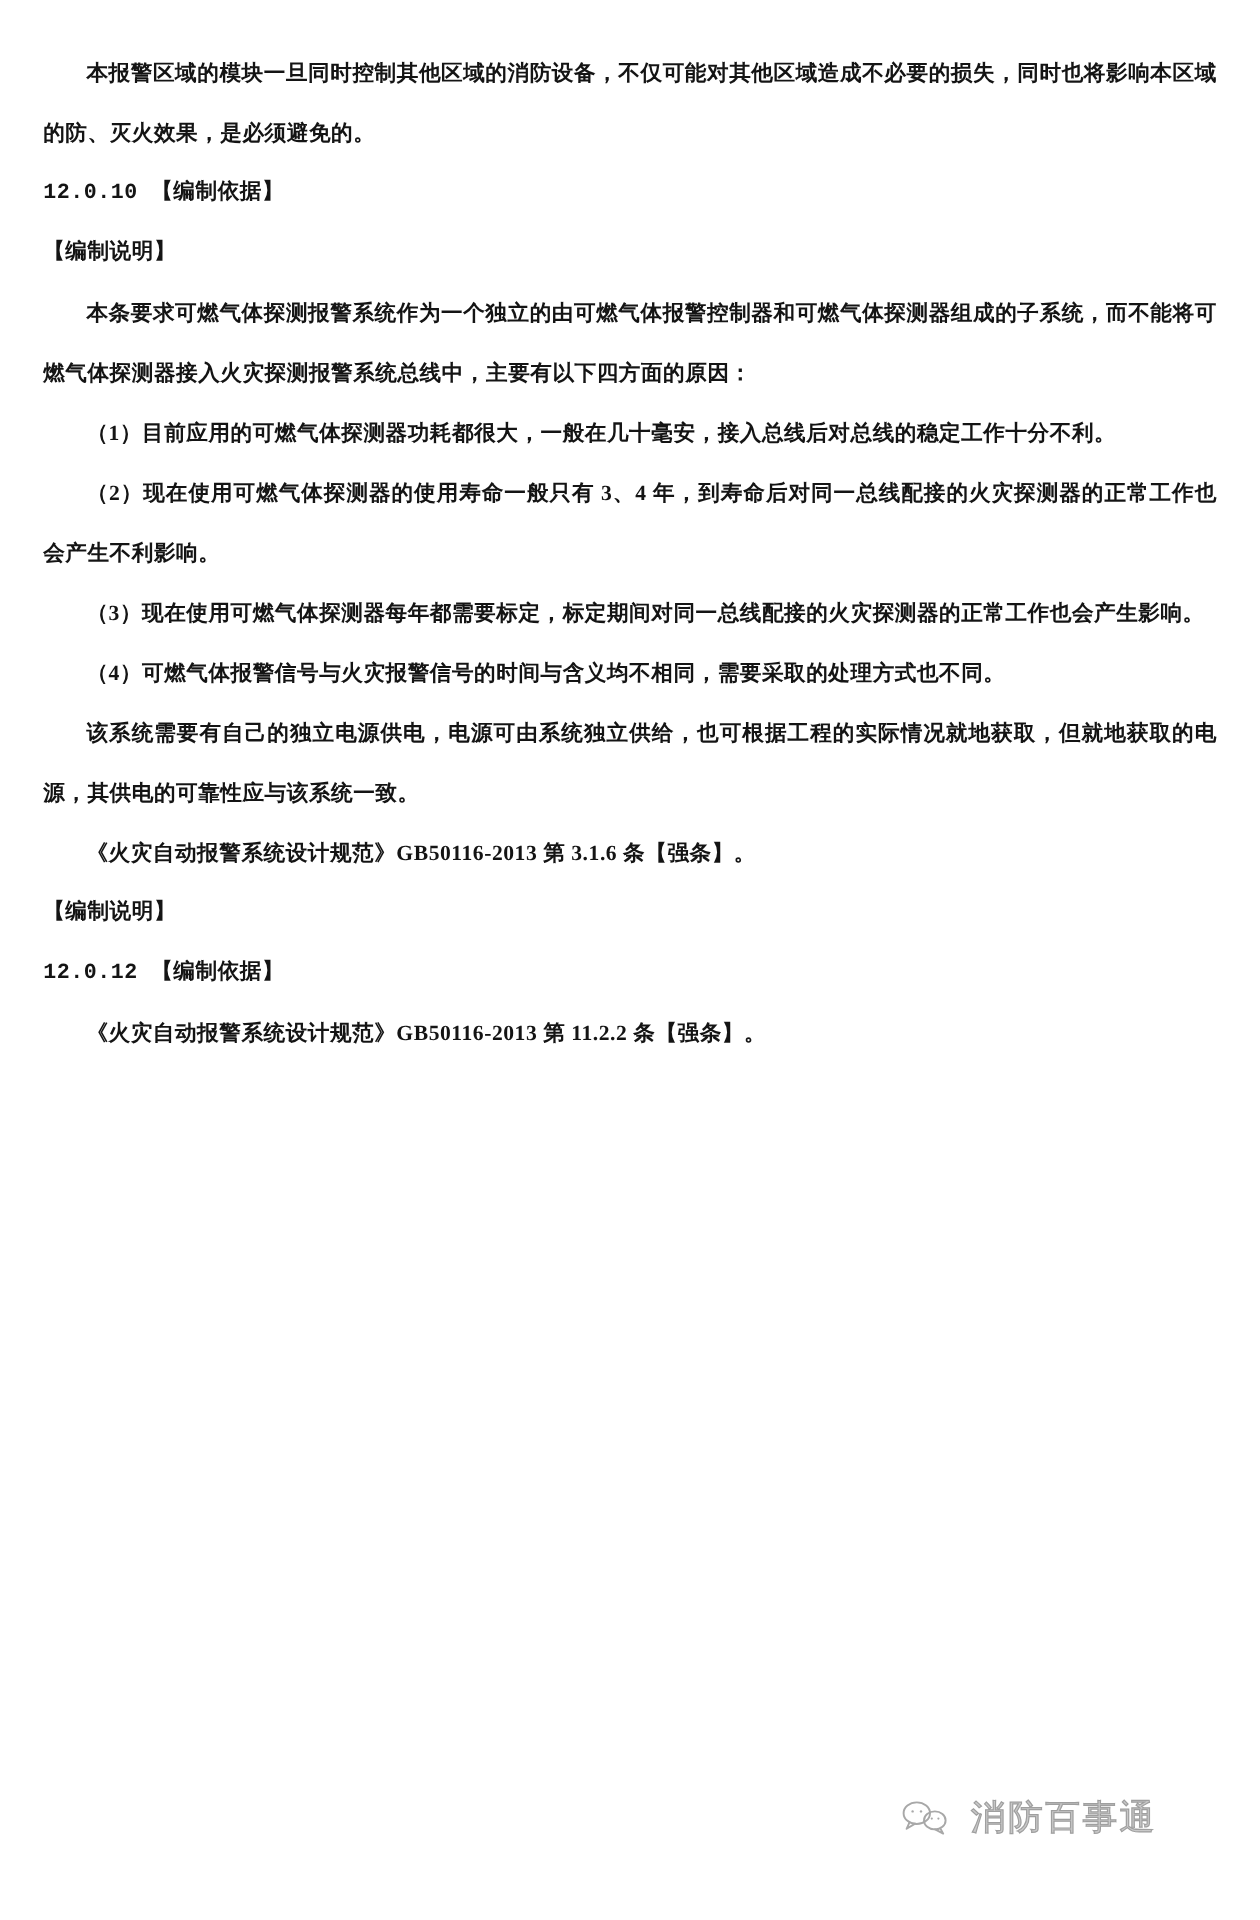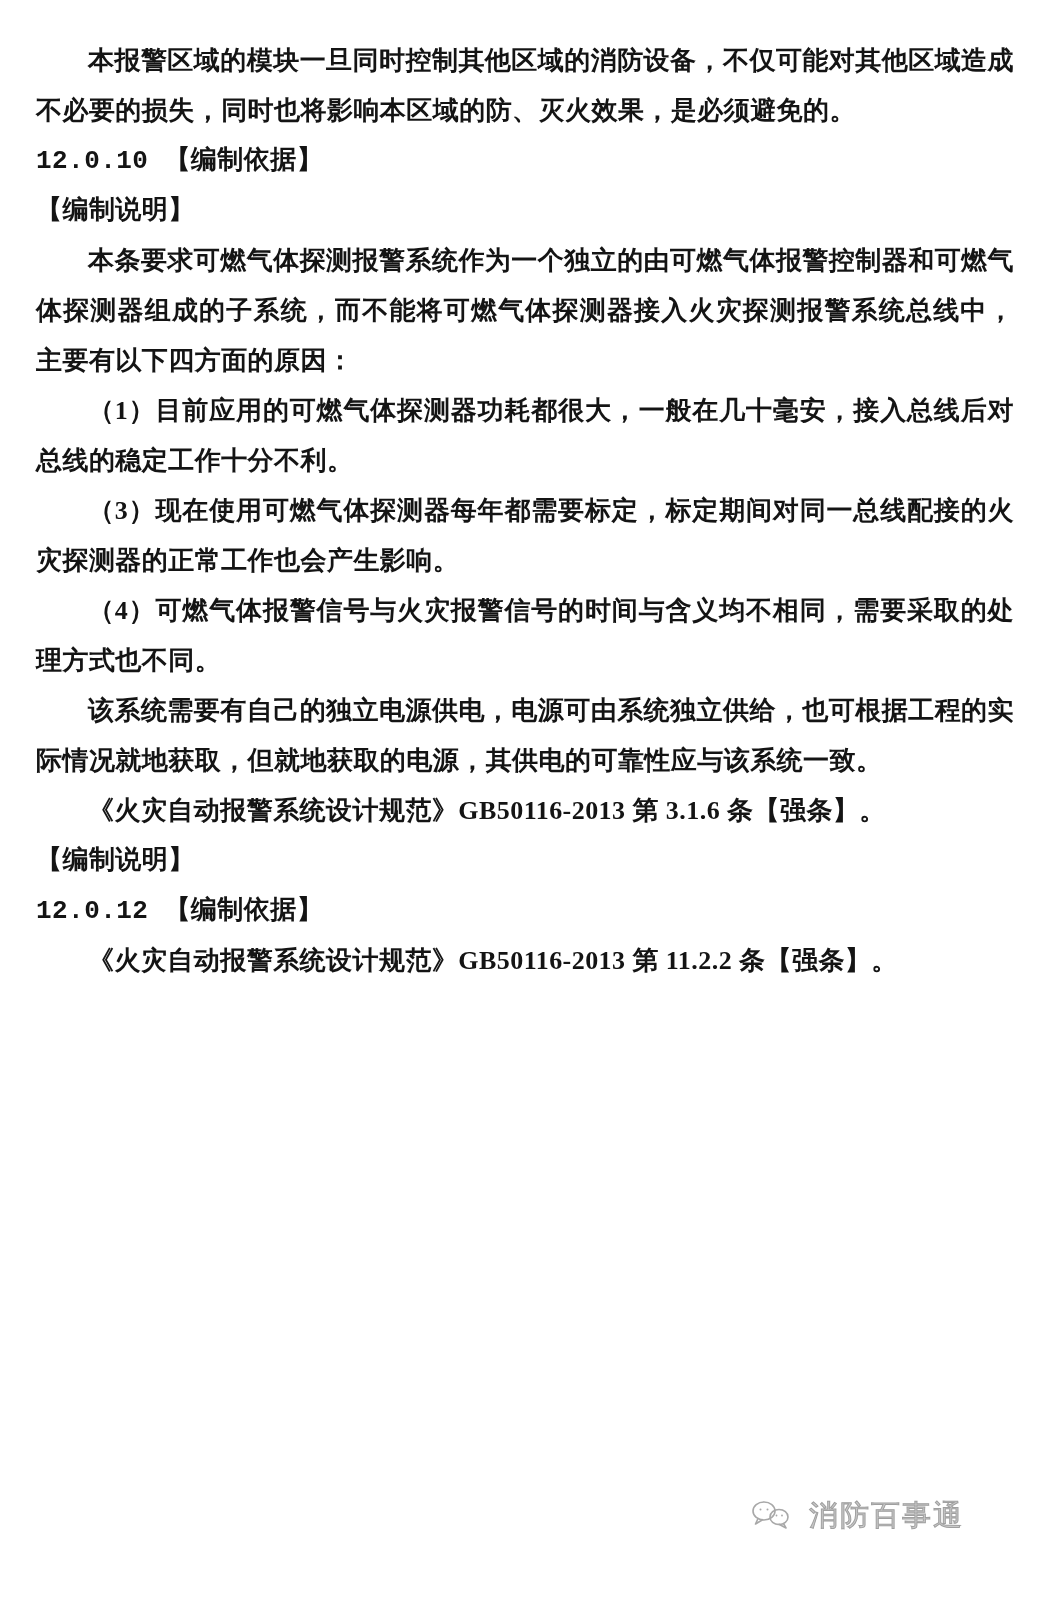--- a/index.html
+++ b/index.html
@@ -21,21 +21,21 @@
     background: #ffffff;
   }
   .content {
     position: absolute;
     left: 36px;
     right: 36px;
     top: 36px;
   }
   p.para {
     margin: 0;
-    font-size: 26px;
+    font-size: 18px;
     line-height: 50px;
     letter-spacing: 0.45px;
     text-align: justify;
     text-justify: inter-ideograph;
     font-weight: 600;
     color: #141414;
   }
   p.para-body {
     text-indent: 2em;
   }
@@ -79,20 +79,21 @@
 <body>
 
 <div class="page">
 
   <div class="content">
       <p class="para para-body">本报警区域的模块一旦同时控制其他区域的消防设备，不仅可能对其他区域造成不必要的损失，同时也将影响本区域的防、灭火效果，是必须避免的。</p>
       <p class="para para-heading">12.0.10 【编制依据】</p>
       <p class="para para-heading">【编制说明】</p>
       <p class="para para-body">本条要求可燃气体探测报警系统作为一个独立的由可燃气体报警控制器和可燃气体探测器组成的子系统，而不能将可燃气体探测器接入火灾探测报警系统总线中，主要有以下四方面的原因：</p>
       <p class="para para-body">（1）目前应用的可燃气体探测器功耗都很大，一般在几十毫安，接入总线后对总线的稳定工作十分不利。</p>
+      <p class="para para-body">（2）现在使用可燃气体探测器的使用寿命一般只有 3、4 年，到寿命后对同一总线配接的火灾探测器的正常工作也会产生不利影响。</p>
       <p class="para para-body">（3）现在使用可燃气体探测器每年都需要标定，标定期间对同一总线配接的火灾探测器的正常工作也会产生影响。</p>
       <p class="para para-body">（4）可燃气体报警信号与火灾报警信号的时间与含义均不相同，需要采取的处理方式也不同。</p>
       <p class="para para-body">该系统需要有自己的独立电源供电，电源可由系统独立供给，也可根据工程的实际情况就地获取，但就地获取的电源，其供电的可靠性应与该系统一致。</p>
       <p class="para para-body">《火灾自动报警系统设计规范》GB50116-2013 第 3.1.6 条【强条】。</p>
       <p class="para para-heading">【编制说明】</p>
       <p class="para para-heading">12.0.12 【编制依据】</p>
       <p class="para para-body">《火灾自动报警系统设计规范》GB50116-2013 第 11.2.2 条【强条】。</p>
     </div>
 
   <div class="footer-watermark">

